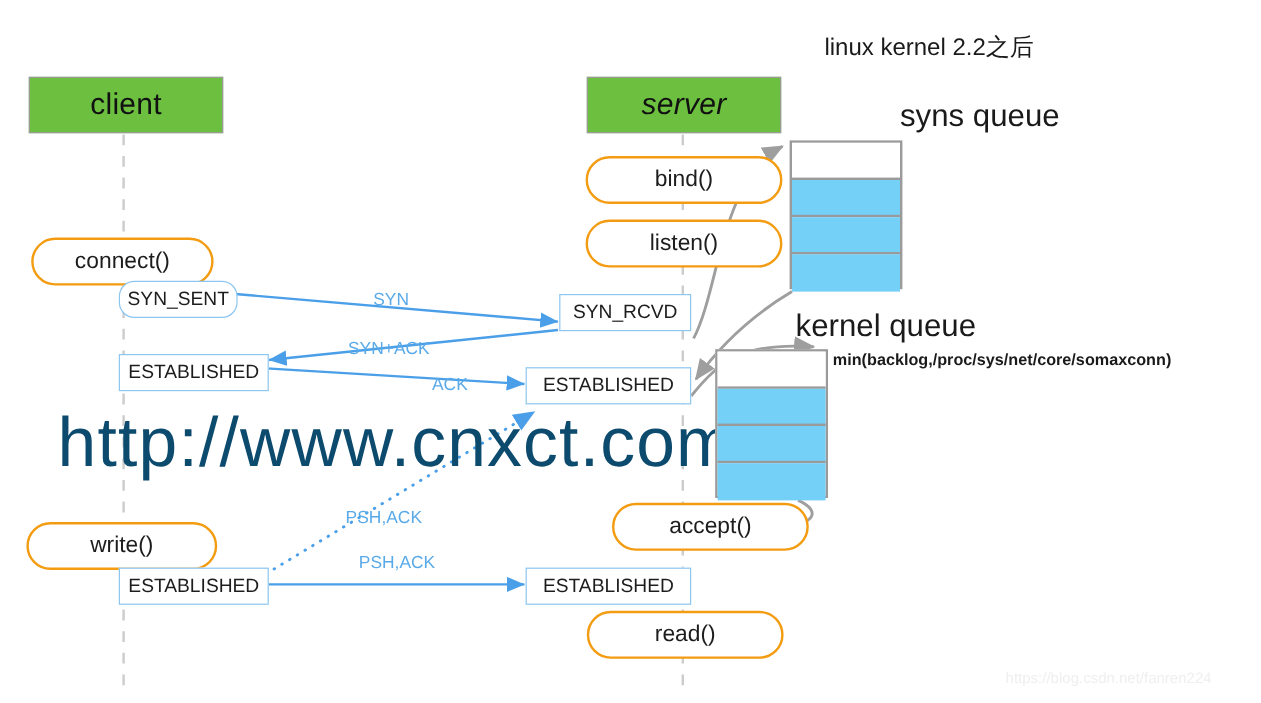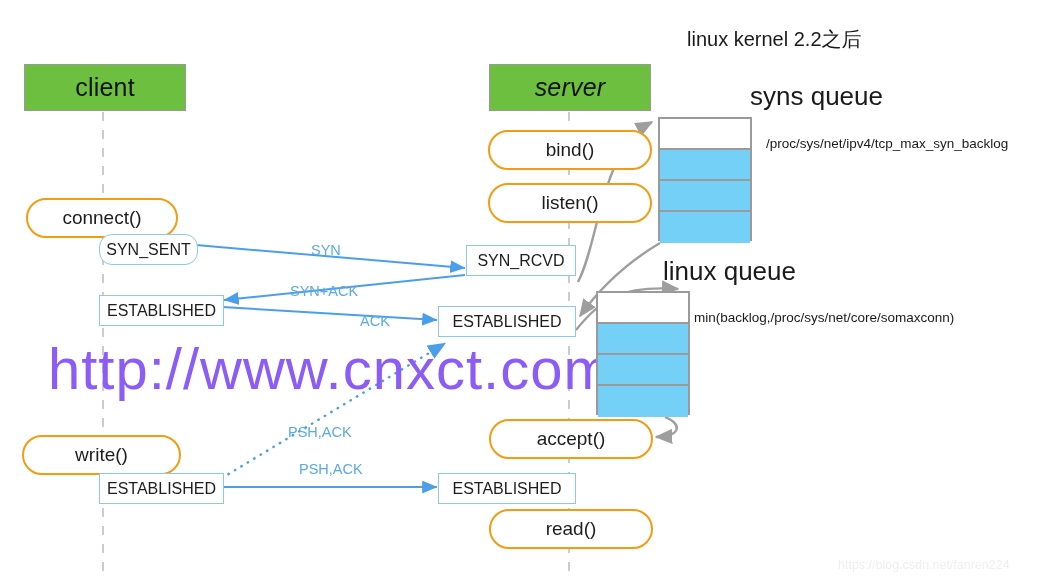--- a/index.html
+++ b/index.html
@@ -41,21 +41,21 @@
 
   
   .txt{position:absolute;white-space:nowrap;color:#1a1a1a;}
   .title-cn{font-size:20px;}
   .queue-title{font-size:26px;}
   .queue-note{font-size:13.5px;}
   .msg-label{position:absolute;font-size:14.5px;color:#5aaae8;white-space:nowrap;margin-top:10px;}
 
   
   .wm-main{
-    position:absolute;font-size:58px;color:#8b5cf6;white-space:nowrap;
+    position:absolute;font-size:58px;color:#0c4a6e;white-space:nowrap;
     letter-spacing:1px;font-family:"Liberation Sans","DejaVu Sans",sans-serif;
   }
   .wm-corner{
     position:absolute;font-size:12.5px;color:#efefef;white-space:nowrap;
   }
 </style>
 </head>
 <body>
 
 <div id="stage">
@@ -106,44 +106,43 @@
 
   <div class="pill" style="left:26px;top:198px;width:148px;height:36px;">connect()</div>
   <div class="pill" style="left:22px;top:435px;width:155px;height:36px;">write()</div>
 
   <div class="state-box" style="left:99px;top:234px;width:97px;height:29px;border-radius:13px;">SYN_SENT</div>
   <div class="state-box" style="left:99px;top:295px;width:123px;height:29px;">ESTABLISHED</div>
   <div class="state-box" style="left:99px;top:473px;width:123px;height:29px;">ESTABLISHED</div>
 
   <div class="pill" style="left:488px;top:130px;width:160px;height:36px;">bind()</div>
   <div class="pill" style="left:488px;top:183px;width:160px;height:36px;">listen()</div>
-  <div class="pill" style="left:489px;top:419px;width:160px;height:36px;">accept()</div>
+  <div class="pill" style="left:510px;top:419px;width:160px;height:36px;">accept()</div>
   <div class="pill" style="left:489px;top:509px;width:160px;height:36px;">read()</div>
 
   <div class="state-box" style="left:466px;top:245px;width:108px;height:29px;">SYN_RCVD</div>
   <div class="state-box" style="left:438px;top:306px;width:136px;height:29px;">ESTABLISHED</div>
   <div class="state-box" style="left:438px;top:473px;width:136px;height:29px;">ESTABLISHED</div>
 
   <div class="msg-label" style="left:311px;top:232px;">SYN</div>
   <div class="msg-label" style="left:290px;top:273px;">SYN+ACK</div>
   <div class="msg-label" style="left:360px;top:303px;">ACK</div>
   <div class="msg-label" style="left:288px;top:414px;">PSH,ACK</div>
   <div class="msg-label" style="left:299px;top:451px;">PSH,ACK</div>
 
   <div class="txt queue-title" style="left:750px;top:81px;">syns queue</div>
-  <div class="txt queue-note" style="left:766px;top:136px;">/proc/sys/net/ipv4/tcp_max_syn_backlog</div>
   <div class="queue" style="left:658px;top:117px;width:94px;height:124px;">
     <div class="qcell empty" style="height:31px;"></div>
     <div class="qcell filled" style="height:31px;"></div>
     <div class="qcell filled" style="height:31px;"></div>
     <div class="qcell filled" style="height:31px;"></div>
   </div>
 
-  <div class="txt queue-title" style="left:663px;top:256px;">linux queue</div>
-  <div class="txt queue-note" style="left:694px;top:310px;">min(backlog,/proc/sys/net/core/somaxconn)</div>
+  <div class="txt queue-title" style="left:663px;top:256px;">kernel queue</div>
+  <div class="txt queue-note" style="left:694px;top:292px;font-weight:bold;">min(backlog,/proc/sys/net/core/somaxconn)</div>
   <div class="queue" style="left:596px;top:291px;width:94px;height:124px;">
     <div class="qcell empty" style="height:31px;"></div>
     <div class="qcell filled" style="height:31px;"></div>
     <div class="qcell filled" style="height:31px;"></div>
     <div class="qcell filled" style="height:31px;"></div>
   </div>
 
 </div>
 
 </body></html>

